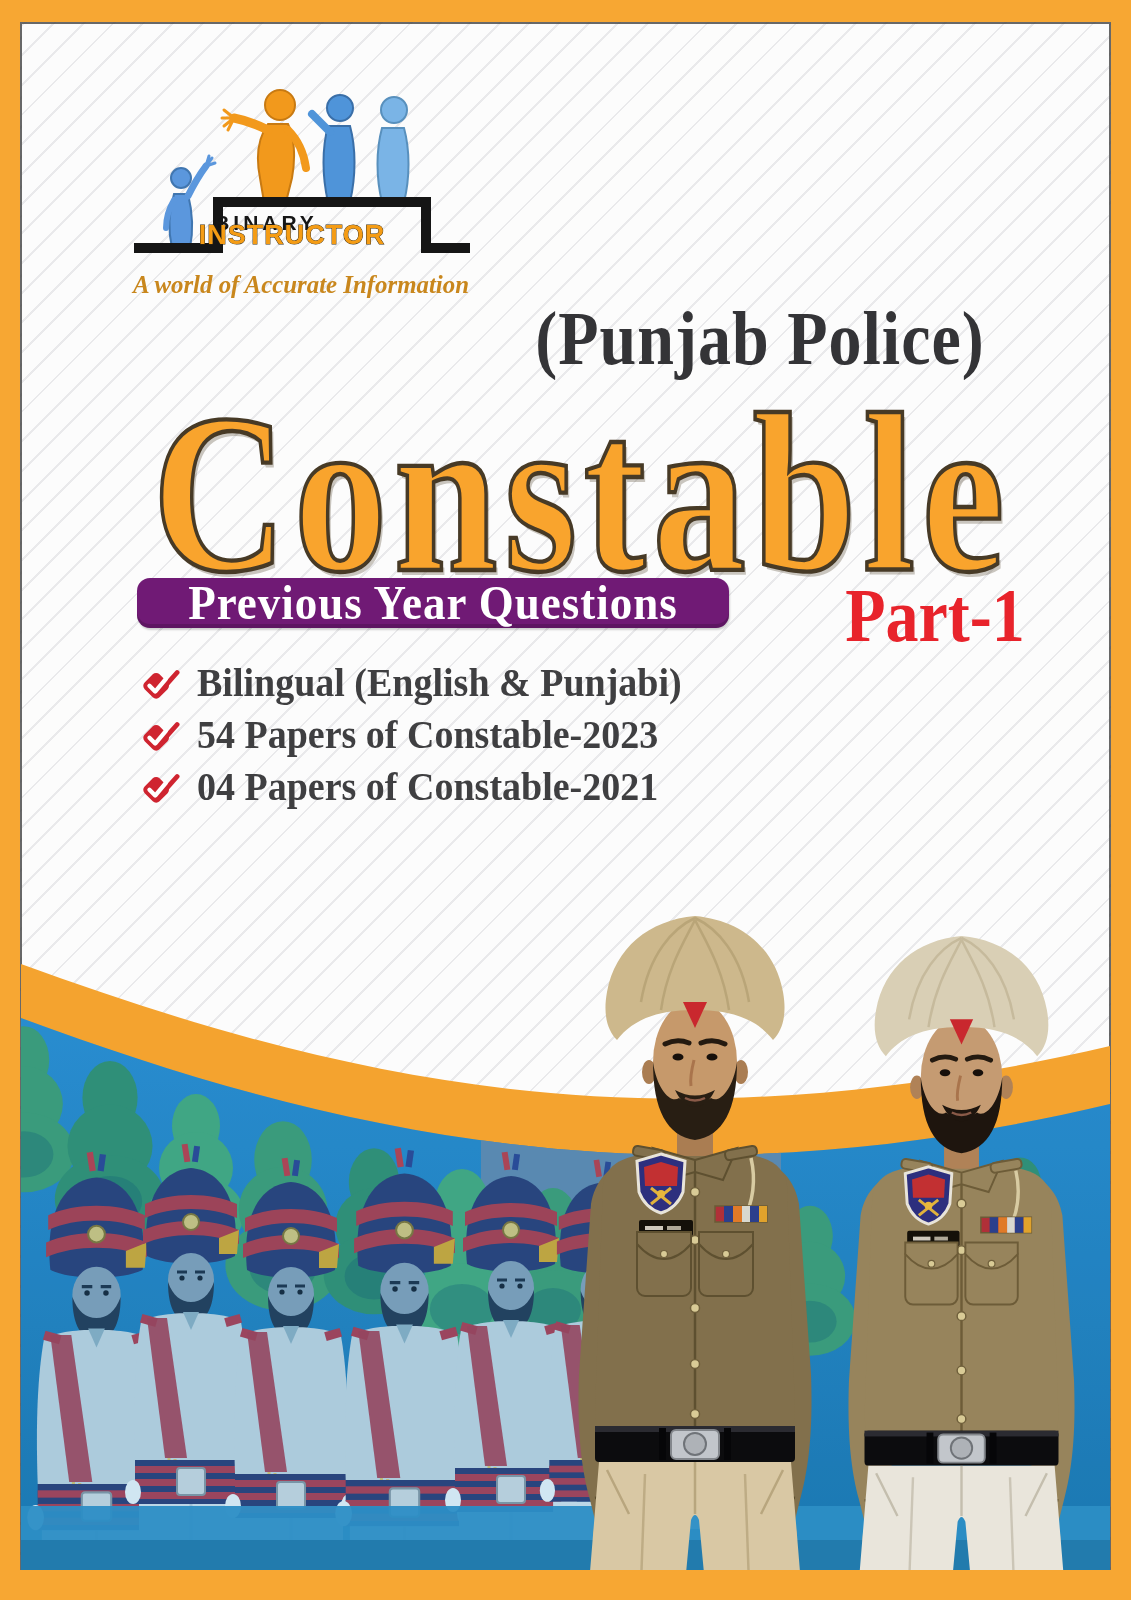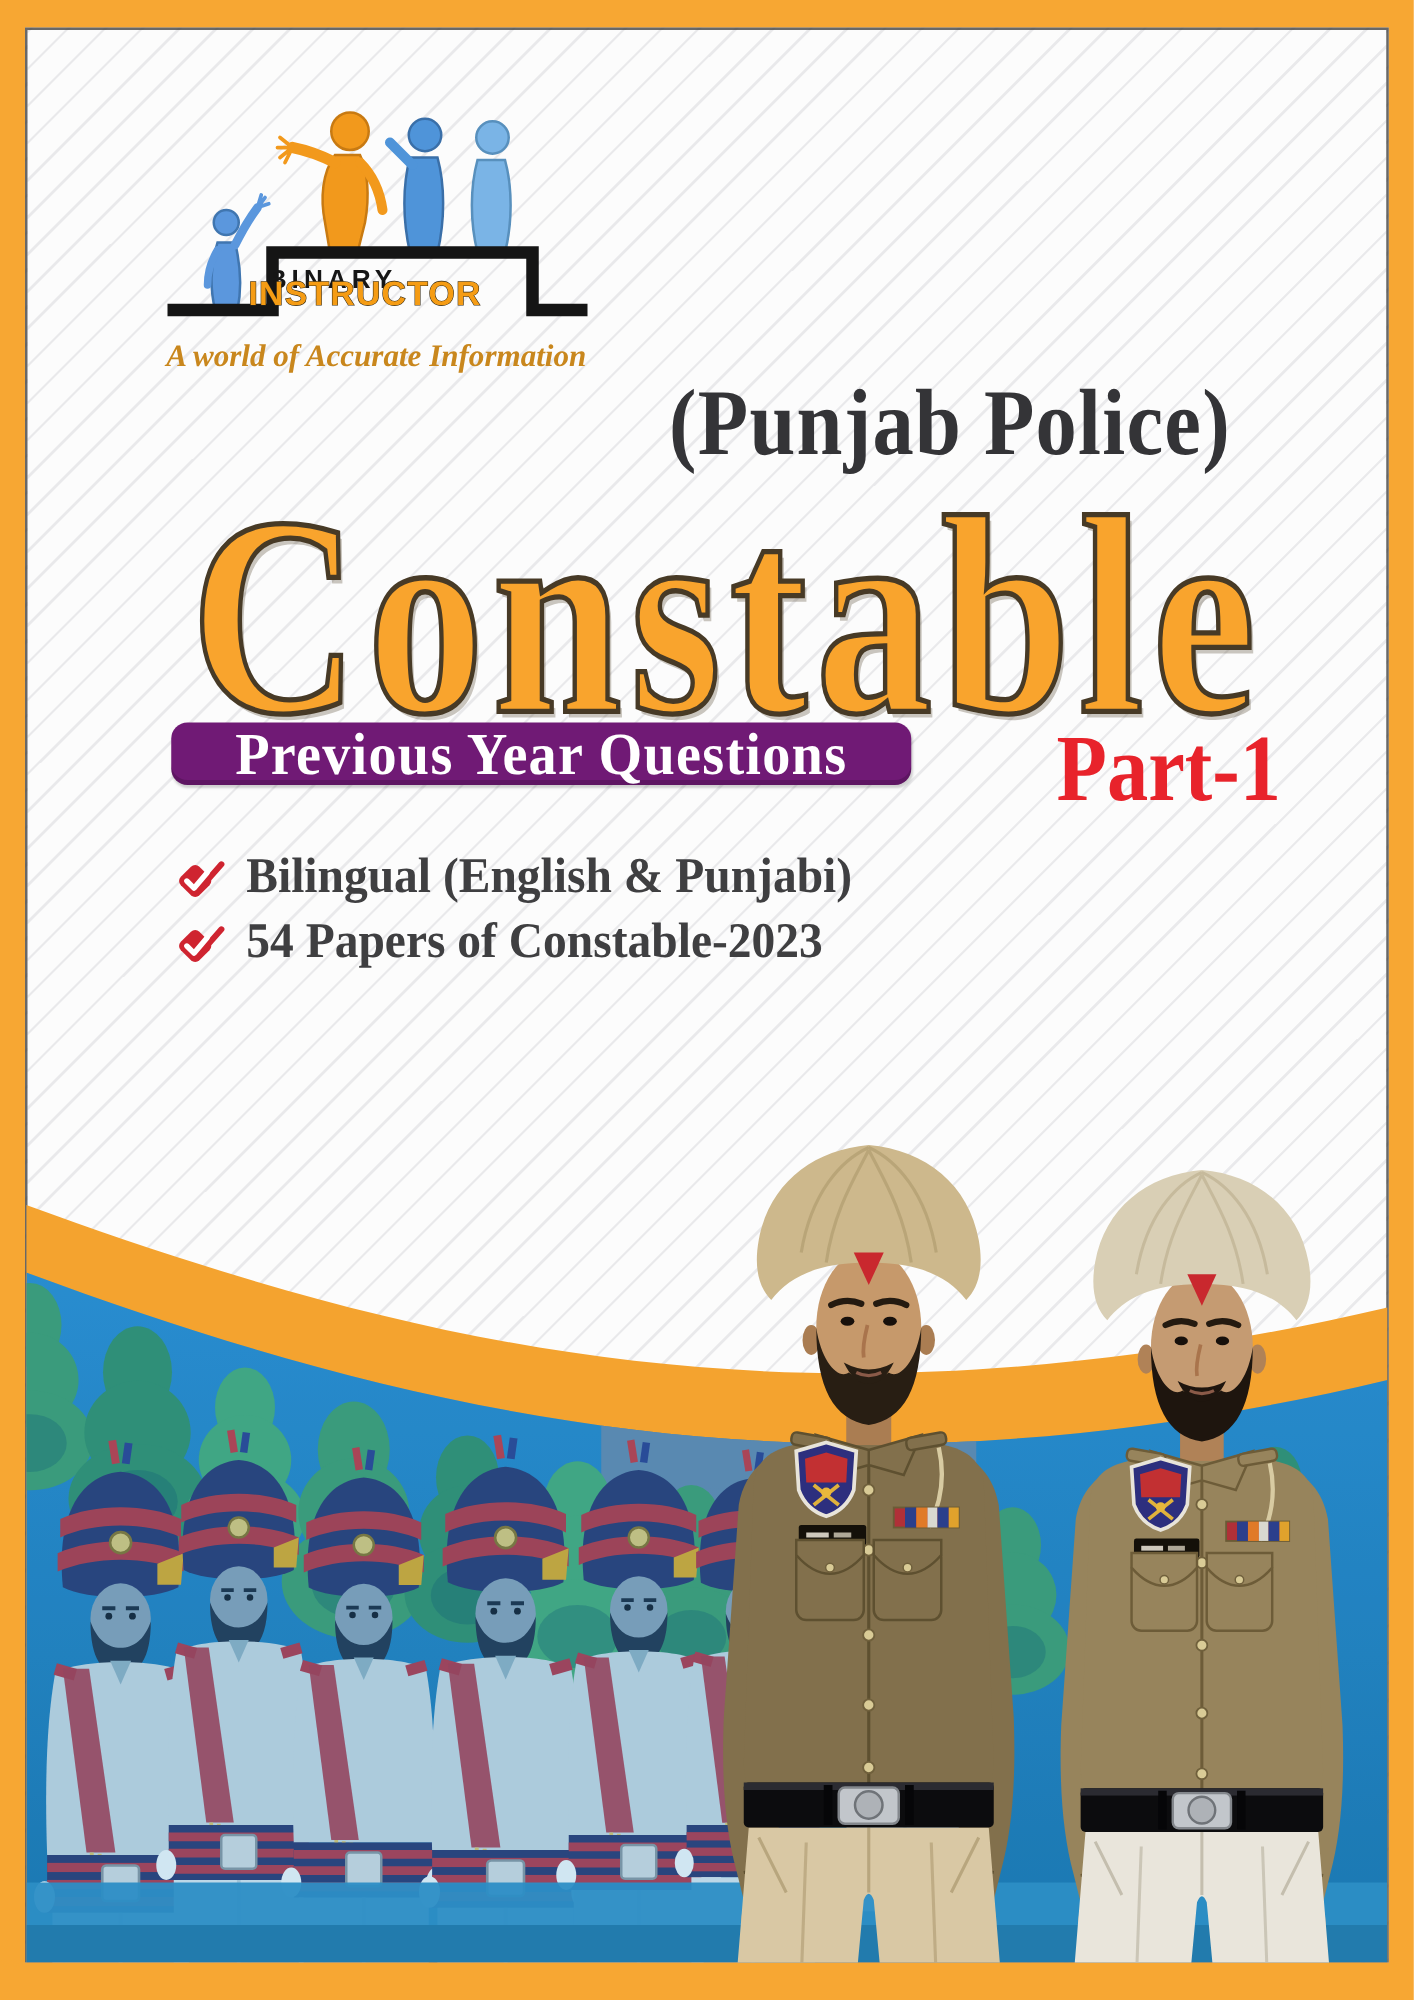--- a/index.html
+++ b/index.html
@@ -19,21 +19,21 @@
     transform:scaleY(1.22);transform-origin:top center;
     text-shadow:3px 4px 0 rgba(70,55,30,.28);z-index:3;}
   .banner{left:137px;top:578px;width:592px;height:50px;background:#701a75;border-radius:13px;
     box-shadow:inset 0 -4px 0 rgba(0,0,0,.16), 1px 2px 2px rgba(0,0,0,.18);z-index:3;
     display:flex;align-items:center;justify-content:center;}
   .banner span{color:#FFFFFF;font-weight:bold;font-size:45px;letter-spacing:1px;transform:scaleY(1.06);}
   .part{left:790px;top:572px;width:290px;text-align:center;font-weight:bold;font-size:66px;color:#E8232B;
     transform:scaleY(1.15);transform-origin:top center;z-index:3;}
 
   
-  .features{left:138px;top:656px;width:860px;z-index:3;margin-top:19px;}
+  .features{left:138px;top:656px;width:860px;z-index:3;}
   .feat{height:52px;display:flex;align-items:center;}
   .feat .ic{width:42px;height:42px;margin-right:17px;flex:0 0 42px;}
   .feat .lb{font-weight:bold;font-size:38px;color:#3F3F41;transform:scaleY(1.05);transform-origin:left center;white-space:nowrap;}
 
   #logo{left:128px;top:78px;z-index:3;}
   #logo text.l1{font-family:"Liberation Sans",sans-serif;font-weight:bold;font-size:21px;letter-spacing:4px;fill:#161616;}
   #logo text.l2{font-family:"Liberation Sans",sans-serif;font-weight:bold;font-size:27px;letter-spacing:1px;fill:#F59C14;
     stroke:#352A14;stroke-width:.9;paint-order:stroke;}
   #logo text.l3{font-style:italic;font-weight:bold;font-size:25px;fill:#C9871D;}
 
@@ -101,20 +101,30 @@
     </div>
     <div class="feat">
       <svg class="ic" viewBox="0 0 44 44">
           <path d="M18,21 l8,8 l15,-17" stroke="#CF2430" stroke-width="5" fill="none" stroke-linecap="round" stroke-linejoin="round"></path>
           <g transform="rotate(45 19 26)">
             <rect x="8" y="15" width="22" height="22" rx="5" fill="#CF2430"></rect>
           </g>
           <path d="M12,26 l6,6 l11,-13" stroke="#FFFFFF" stroke-width="4.5" fill="none" stroke-linecap="round" stroke-linejoin="round"></path>
         </svg>
       <span class="lb">54 Papers of Constable-2023</span>
+    </div>
+    <div class="feat">
+      <svg class="ic" viewBox="0 0 44 44">
+          <path d="M18,21 l8,8 l15,-17" stroke="#CF2430" stroke-width="5" fill="none" stroke-linecap="round" stroke-linejoin="round"></path>
+          <g transform="rotate(45 19 26)">
+            <rect x="8" y="15" width="22" height="22" rx="5" fill="#CF2430"></rect>
+          </g>
+          <path d="M12,26 l6,6 l11,-13" stroke="#FFFFFF" stroke-width="4.5" fill="none" stroke-linecap="round" stroke-linejoin="round"></path>
+        </svg>
+      <span class="lb">04 Papers of Constable-2021</span>
     </div>
   </div>
 
   <svg id="collage" width="1089" height="672" viewBox="0 0 1089 672">
     <defs>
       <linearGradient id="bgGrad" x1="0" y1="0" x2="0" y2="1">
         <stop offset="0" stop-color="#2E92D8"></stop>
           <stop offset="1" stop-color="#1B74AC"></stop>
       </linearGradient>
       <clipPath id="bluezone">

